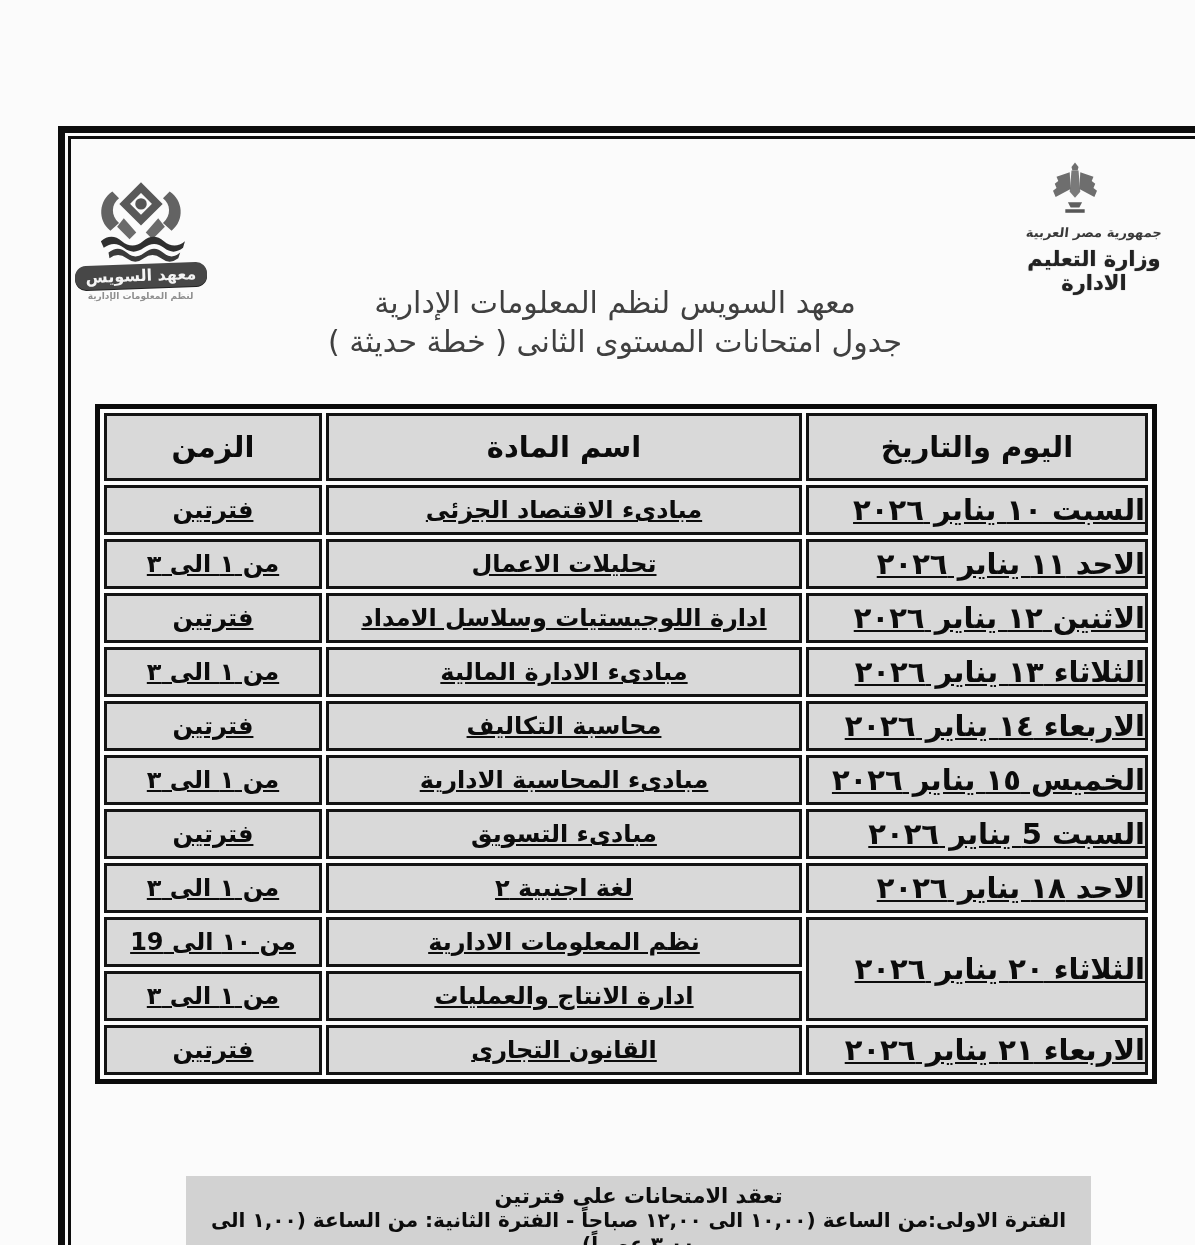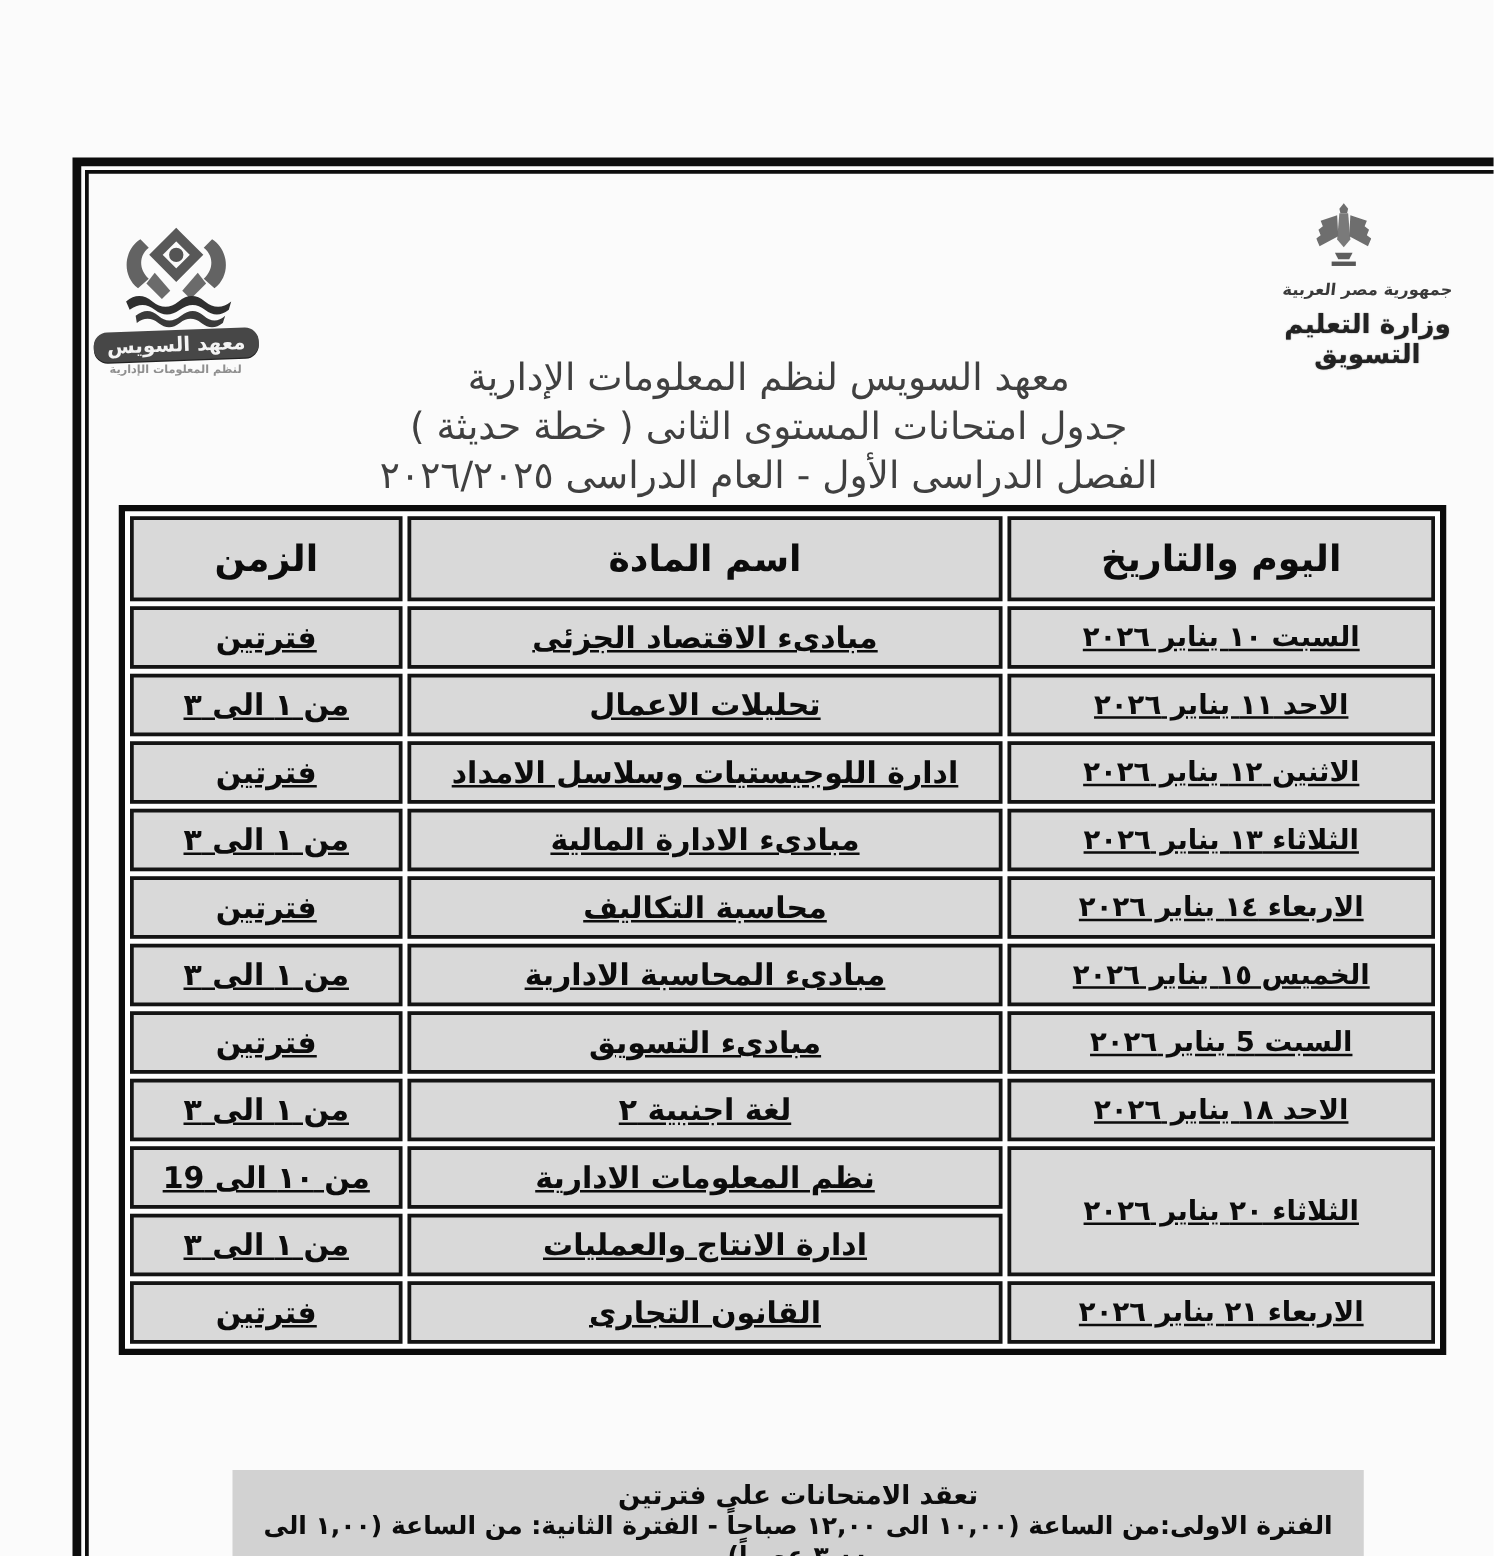--- a/index.html
+++ b/index.html
@@ -107,21 +107,21 @@
   .exam-table th, .exam-table td {
     border: 3px solid #141414;
     background: #d9d9d9;
     text-align: center;
     vertical-align: middle;
     font-weight: bold;
     overflow: hidden;
   }
   .exam-table th { height: 68px; font-size: 29px; }
   .exam-table td { height: 50px; font-size: 24px; text-decoration: underline; }
-  .exam-table td.date-cell { font-size: 22px; }
+  .exam-table td.date-cell { font-size: 29px; text-align: right; }
 
   
   .footer-note {
     position: absolute;
     top: 1176px; left: 186px;
     width: 905px;
     background: #d2d2d2;
     text-align: center;
     padding: 8px 10px 26px;
   }
@@ -144,21 +144,21 @@
           <path d="M25 1 l4 5 -1 4 h-6 l-1 -4 z"></path>
           <path d="M21 10 h8 l2 24 -6 7 -6 -7 z" fill="#7a7a7a"></path>
           <path d="M19 12 L4 17 l2 5 -4 3 2 5 -4 3 3 7 17 -9 z"></path>
           <path d="M31 12 L46 17 l-2 5 4 3 -2 5 4 3 -3 7 -17 -9 z"></path>
           <path d="M17 46 h16 l-3 6 h-10 z" fill="#5f5f5f"></path>
           <rect x="14" y="54" width="22" height="4" fill="#575757"></rect>
         </g>
       </svg>
     </div>
     <div class="gov-country">جمهورية مصر العربية</div>
-    <div class="gov-ministry">وزارة التعليم التسويق</div>
+    <div class="gov-ministry">وزارة التعليم الادارة</div>
   </div>
 
   <div class="inst">
     <div>
       <svg width="134" height="86" viewBox="0 0 140 90" aria-hidden="true">
         <g>
           <path d="M40 12 c-14 9 -16 30 -2 41 l9 -8 c-9 -8 -8 -20 0 -26 z" fill="#636363"></path>
           <path d="M100 12 c14 9 16 30 2 41 l-9 -8 c9 -8 8 -20 0 -26 z" fill="#636363"></path>
           <path d="M70 8 l17 17 -17 17 -17 -17 z" fill="none" stroke="#585858" stroke-width="8"></path>
           <circle cx="70" cy="25" r="6" fill="#545454"></circle>
@@ -169,21 +169,20 @@
         </g>
       </svg>
     </div>
     <div class="inst-banner">معهد السويس</div>
     <div class="inst-sub">لنظم المعلومات الإدارية</div>
   </div>
 
   <div class="titles">
     <div class="t">معهد السويس لنظم المعلومات الإدارية</div>
     <div class="t">جدول امتحانات المستوى الثانى ( خطة حديثة )</div>
-    <div class="t">الفصل الدراسى الأول - العام الدراسى ٢٠٢٦/٢٠٢٥</div>
   </div>
 
   <table class="exam-table">
     <colgroup>
       <col style="width:342px">
       <col style="width:476px">
       <col style="width:218px">
     </colgroup>
     <thead>
       <tr>

